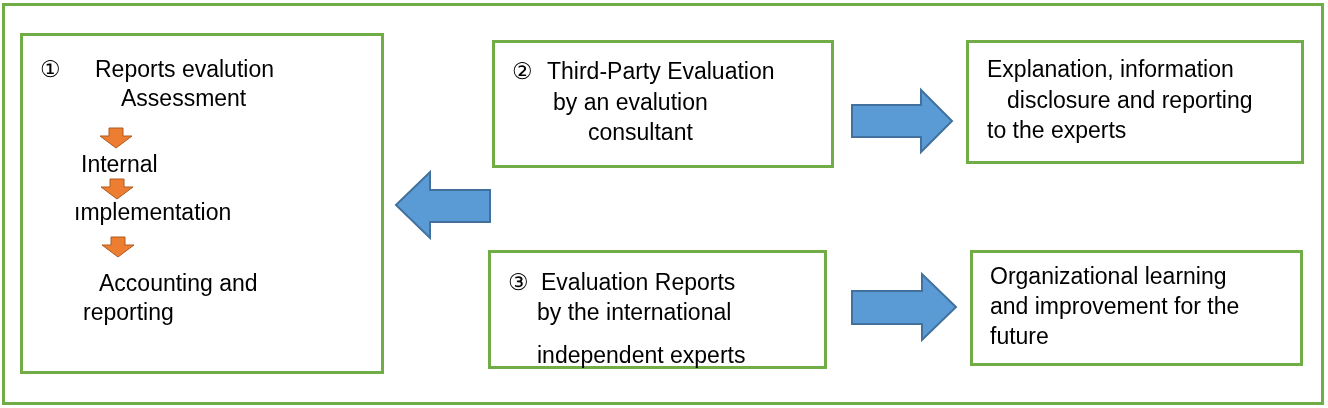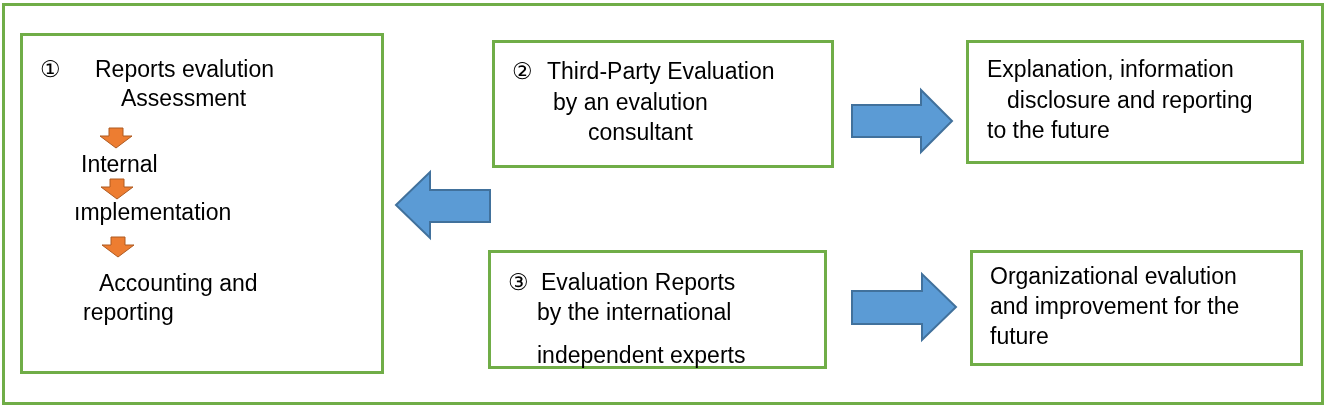--- a/index.html
+++ b/index.html
@@ -45,28 +45,28 @@
 <span class="txt" style="left:553px; top:87px;">by an evalution</span>
 <span class="txt" style="left:553px; top:117px;margin-left:35px;">consultant</span>
 
 <svg class="arrow" style="left:851px; top:89px;" width="104" height="66" viewBox="0 0 104 66">
   <polygon points="1,16 70,16 70,1 101,32 70,63 70,48 1,48" fill="#5B9BD5" stroke="#41719C" stroke-width="2"></polygon>
 </svg>
 
 <div class="box" style="left:966px; top:40px; width:338px; height:124px;"></div>
 <span class="txt" style="left:987px; top:54px;">Explanation, information</span>
 <span class="txt" style="left:987px; top:85px;margin-left:20px;">disclosure and reporting</span>
-<span class="txt" style="left:987px; top:115px;">to the future</span>
+<span class="txt" style="left:987px; top:115px;">to the experts</span>
 
 <div class="box" style="left:488px; top:250px; width:339px; height:119px;"></div>
 <span class="txt" style="left:508px; top:267px;">③</span>
 <span class="txt" style="left:541px; top:267px;text-align:right;">Evaluation Reports</span>
 <span class="txt" style="left:537px; top:297px;">by the international</span>
 <span class="txt" style="left:537px; top:340px;">independent experts</span>
 
 <svg class="arrow" style="left:851px; top:273px;" width="108" height="70" viewBox="0 0 108 70">
   <polygon points="1,18 71,18 71,1 105,34 71,67 71,51 1,51" fill="#5B9BD5" stroke="#41719C" stroke-width="2"></polygon>
 </svg>
 
 <div class="box" style="left:970px; top:250px; width:333px; height:116px;"></div>
-<span class="txt" style="left:990px; top:261px;">Organizational evalution</span>
+<span class="txt" style="left:990px; top:261px;">Organizational learning</span>
 <span class="txt" style="left:990px; top:291px;text-align:right;">and improvement for the</span>
 <span class="txt" style="left:990px; top:321px;text-align:center;">future</span>
 
 </body></html>

